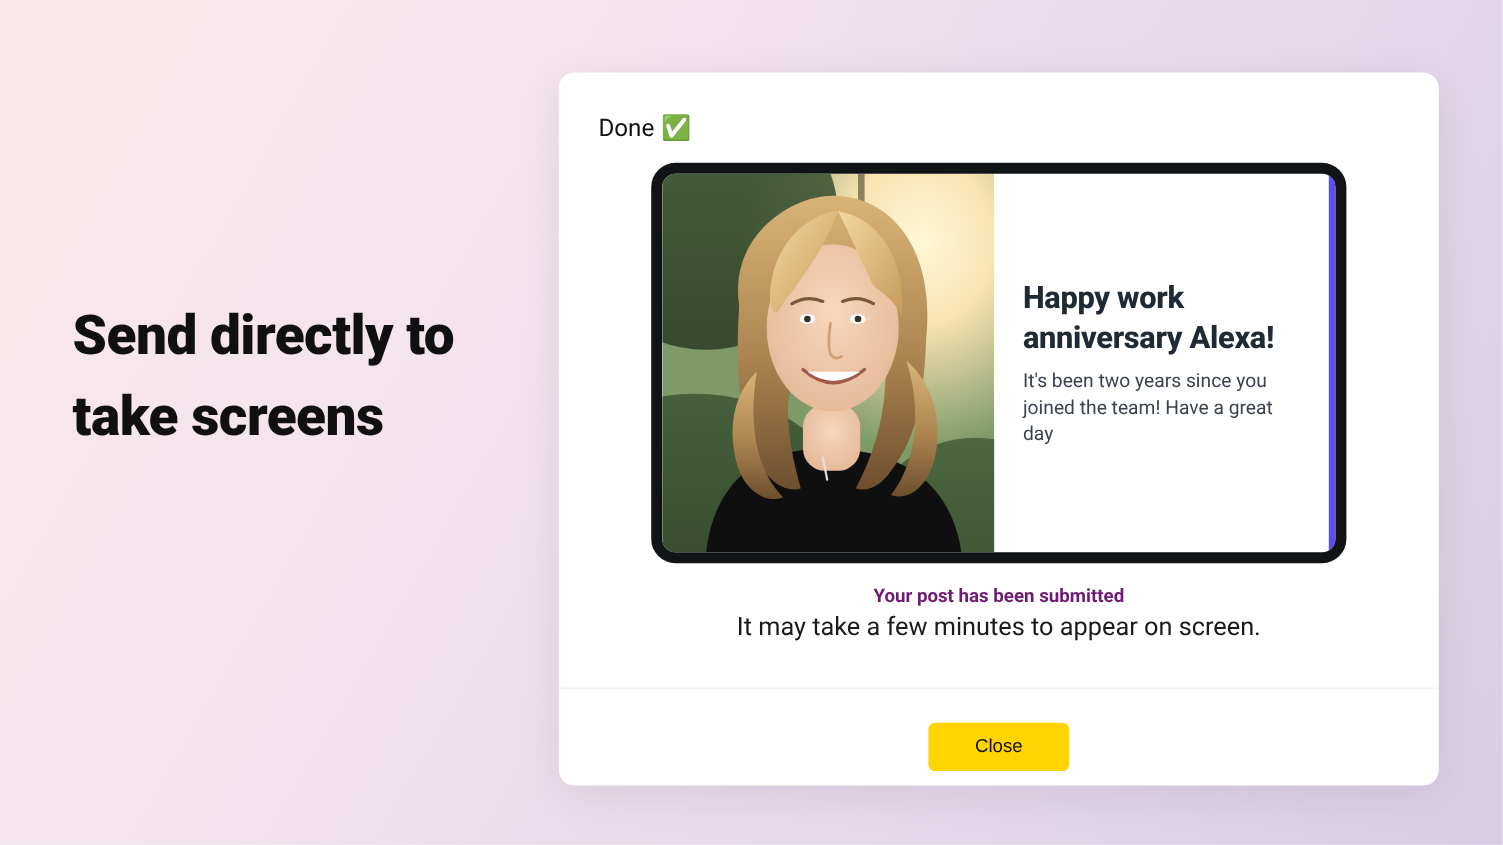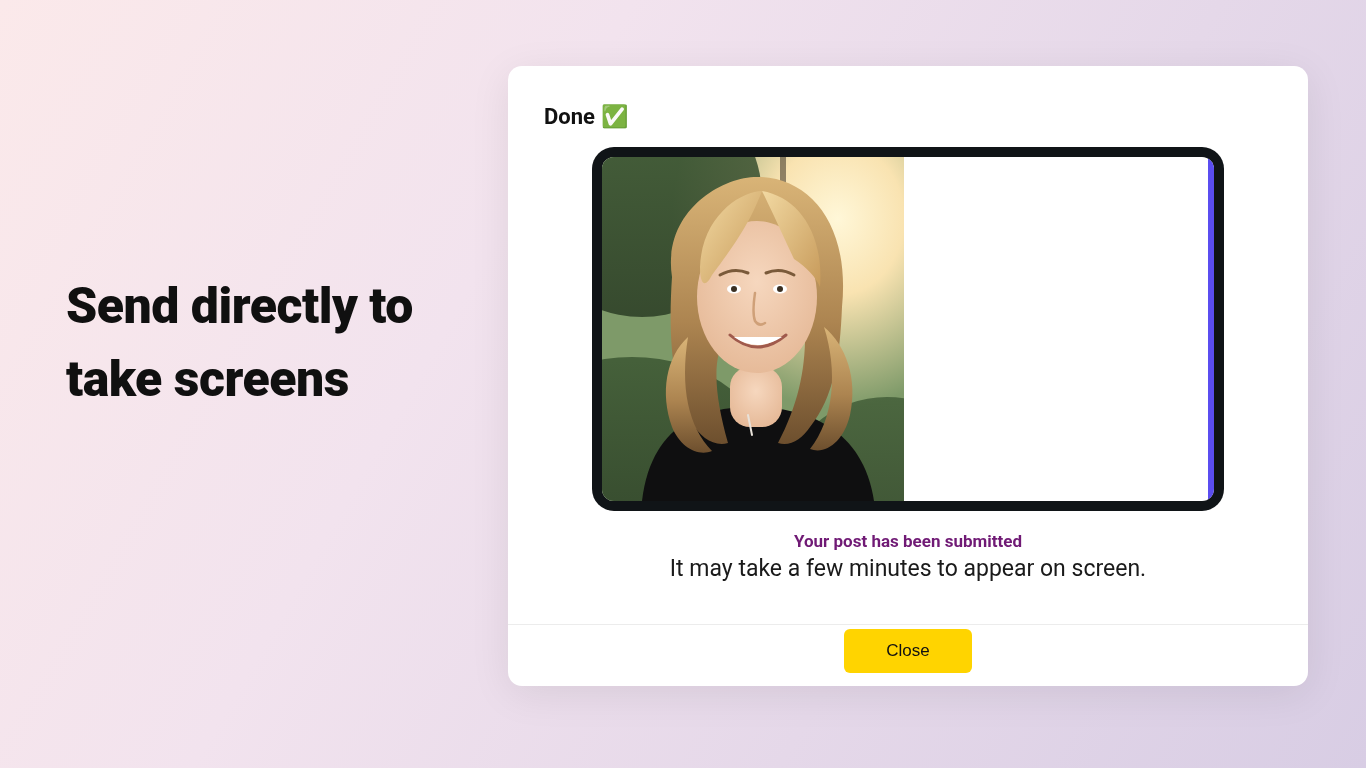--- a/index.html
+++ b/index.html
@@ -32,21 +32,21 @@
     box-shadow: 0 8px 40px rgba(0,0,0,0.08);
     padding: 0;
   }
 
   .card-top {
     padding: 38px 36px 18px 36px;
   }
 
   .done-label {
     font-size: 22px;
-    font-weight: 700;
+    font-weight: 400;
     color: #111;
     display: flex;
     align-items: center;
     gap: 6px;
   }
   .done-label .check {
     display: inline-block;
   }
 
   .preview-wrap {
@@ -120,21 +120,21 @@
     color: #701a75;
   }
   .status-sub {
     margin-top: 4px;
     font-size: 23px;
     color: #1a1a1a;
   }
 
   .card-footer {
     border-top: 1px solid #ececec;
-    padding: 4px 0 13px 0;
+    padding: 31px 0 13px 0;
     display: flex;
     justify-content: center;
     margin-top: 24px;
   }
   .close-btn {
     background: #ffd400;
     border: none;
     border-radius: 6px;
     padding: 12px 42px;
     font-size: 17px;
@@ -215,20 +215,24 @@
 
               <path d="M 153 136 q -3 20 0 28 q 4 6 10 2" stroke="#cfa078" stroke-width="2.5" fill="none" stroke-linecap="round"></path>
 
               <path d="M 128 178 q 27 24 56 0" stroke="#a05a4c" stroke-width="3" fill="none" stroke-linecap="round"></path>
               <path d="M 132 180 q 23 16 48 0" fill="#fff"></path>
 
               <path d="M 86 180 C 78 230 86 270 110 294 C 96 300 78 290 70 270 C 58 236 64 200 86 180 Z" fill="url(#hair)"></path>
               <path d="M 222 170 C 236 214 232 262 208 292 C 224 298 242 284 248 258 C 256 222 244 188 222 170 Z" fill="url(#hair)"></path>
             </svg>
           </div>
+          <div class="preview-text">
+            <div class="preview-title">Happy work anniversary Alexa!</div>
+            <div class="preview-body">It's been two years since you joined the team! Have a great day</div>
+          </div>
         </div>
       </div>
     </div>
 
     <div class="status">
       <div class="status-strong">Your post has been submitted</div>
       <div class="status-sub">It may take a few minutes to appear on screen.</div>
     </div>
   </div>
 

